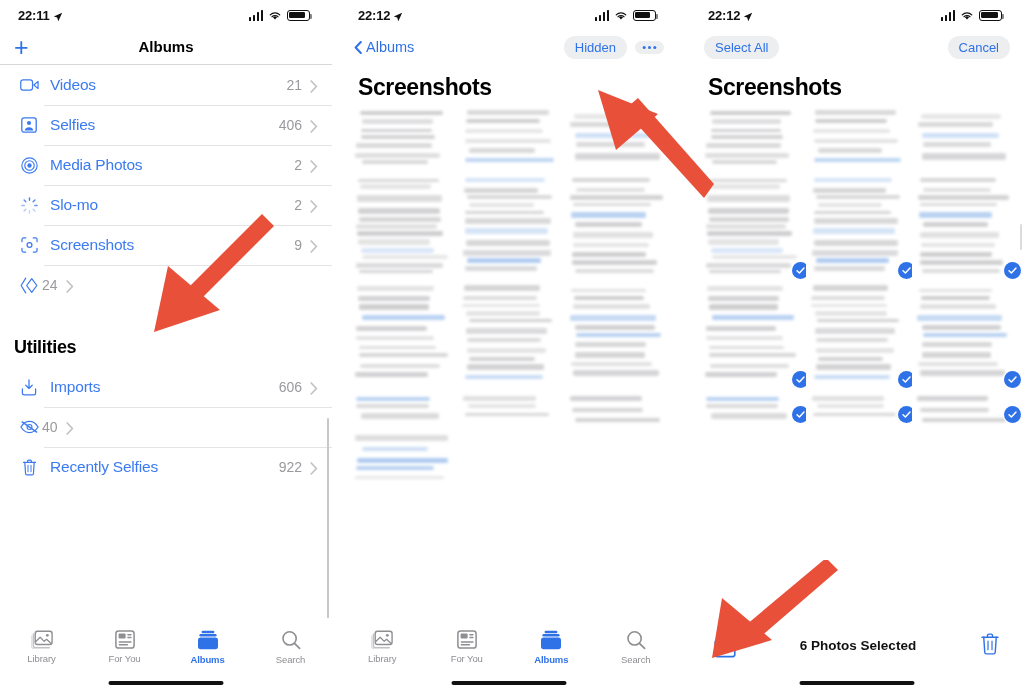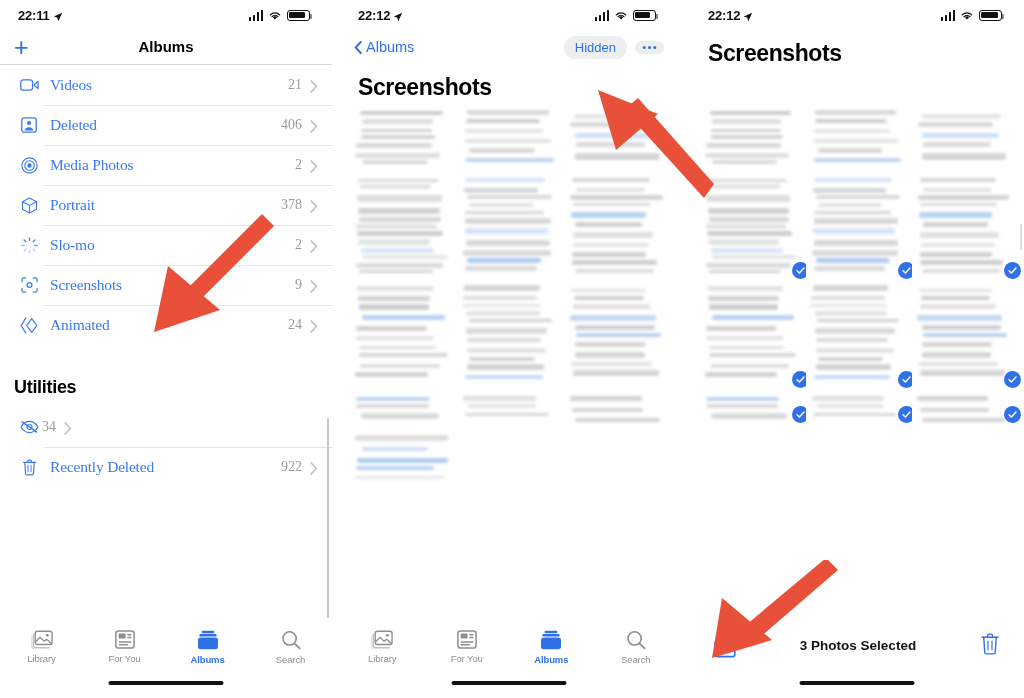--- a/index.html
+++ b/index.html
@@ -43,21 +43,21 @@
   .nav-title { font-size:15px; font-weight:bold; color:#000; }
   .nav-center-wrap { position:absolute; left:0; right:0; text-align:center; pointer-events:none; }
 
   .hairline { height:1px; background:#d8d8da; }
 
   
   .bigtitle { font-size:23px; font-weight:bold; color:#000; padding:10px 18px 8px; letter-spacing:-0.4px; }
 
   
   .sechead { font-size:18px; font-weight:bold; color:#000; padding:14px 14px 9px; letter-spacing:-0.3px; }
-  .row { display:flex; align-items:center; height:40px; padding:0 14px 0 16px; cursor:pointer; position:relative;font-family:Liberation Serif, serif;}
+  .row { display:flex; align-items:center; height:40px; padding:0 14px 0 16px; cursor:pointer; position:relative;}
   .row + .row::before { content:""; position:absolute; left:44px; right:0; top:0; height:1px; background:#e4e4e6;}
   .row .ic { width:26px; display:flex; justify-content:center; align-items:center; color:#3b7af0; }
   .row .lbl { flex:1; font-size:15.5px; color:#3b7af0; padding-left:8px; letter-spacing:-0.2px;}
   .row .cnt { font-size:14px; color:#9a9a9e; padding-right:8px; }
   .row .cv { width:8px; height:13px; }
   .listwrap { position:relative; }
   .scroll-track { position:absolute; right:3px; width:2.5px; background:#c8c8cc; border-radius:2px; }
 
   
   .grid { position:absolute; left:0; right:0; display:flex; flex-wrap:wrap; gap:4px; padding:0 10px; }
@@ -147,21 +147,21 @@
       </div>
 
       <div class="row">
         <span class="ic">
           <svg width="16" height="16" viewBox="0 0 16 16">
               <rect x="0.8" y="0.8" width="14.4" height="14.4" rx="2.2" stroke="#3b7af0" stroke-width="1.3" fill="none"></rect>
               <circle cx="8" cy="6" r="2.1" fill="#3b7af0"></circle>
               <path d="M3.6 13.4 a4.6 4.6 0 0 1 8.8 0 Z" fill="#3b7af0"></path>
             </svg>
         </span>
-        <span class="lbl">Deleted</span>
+        <span class="lbl">Selfies</span>
         <span class="cnt">406</span>
         <span class="cv"><svg viewBox="0 0 8 13">
               <path d="M1.2 1 L6.4 6.5 L1.2 12" stroke="#c2c2c6" stroke-width="1.7" fill="none" stroke-linecap="round" stroke-linejoin="round"></path>
             </svg></span>
       </div>
 
       <div class="row">
         <span class="ic">
           <svg width="17" height="17" viewBox="0 0 18 18">
               <circle cx="9" cy="9" r="8.1" stroke="#3b7af0" stroke-width="1.2" fill="none"></circle>
@@ -169,33 +169,20 @@
               <circle cx="9" cy="9" r="2.3" fill="#3b7af0"></circle>
             </svg>
         </span>
         <span class="lbl">Media Photos</span>
         <span class="cnt">2</span>
         <span class="cv"><svg viewBox="0 0 8 13">
               <path d="M1.2 1 L6.4 6.5 L1.2 12" stroke="#c2c2c6" stroke-width="1.7" fill="none" stroke-linecap="round" stroke-linejoin="round"></path>
             </svg></span>
       </div>
 
-      <div class="row">
-        <span class="ic">
-          <svg width="17" height="17" viewBox="0 0 18 18">
-              <path d="M9 1 L16.4 5 v8 L9 17 L1.6 13 V5 Z" stroke="#3b7af0" stroke-width="1.25" fill="none" stroke-linejoin="round"></path>
-              <path d="M1.6 5 L9 9 L16.4 5 M9 9 v8" stroke="#3b7af0" stroke-width="1.1" fill="none"></path>
-            </svg>
-        </span>
-        <span class="lbl">Portrait</span>
-        <span class="cnt">378</span>
-        <span class="cv"><svg viewBox="0 0 8 13">
-              <path d="M1.2 1 L6.4 6.5 L1.2 12" stroke="#c2c2c6" stroke-width="1.7" fill="none" stroke-linecap="round" stroke-linejoin="round"></path>
-            </svg></span>
-      </div>
 
       <div class="row">
         <span class="ic">
           <svg width="17" height="17" viewBox="0 0 18 18">
             <g stroke="#3b7af0" stroke-width="1.5" stroke-linecap="round">
               <path d="M9 0.9 v2.6" opacity=".95"></path>
                 <path d="M9 14.5 v2.6" opacity=".3"></path>
               <path d="M0.9 9 h2.6" opacity=".5"></path>
                 <path d="M14.5 9 h2.6" opacity=".75"></path>
               <path d="M3.3 3.3 l1.8 1.8" opacity=".85"></path>
@@ -231,53 +218,65 @@
             </svg></span>
       </div>
 
       <div class="row">
         <span class="ic">
           <svg width="18" height="17" viewBox="0 0 19 18">
               <path d="M6 1.2 L1.2 9 L6 16.8" stroke="#3b7af0" stroke-width="1.3" fill="none" stroke-linejoin="round" stroke-linecap="round"></path>
               <path d="M12.4 1.8 L17.8 9 L12.4 16.2 L7 9 Z" stroke="#3b7af0" stroke-width="1.3" fill="none" stroke-linejoin="round"></path>
             </svg>
         </span>
-        <span class="lbl">Animated</span>
         <span class="cnt">24</span>
         <span class="cv"><svg viewBox="0 0 8 13">
               <path d="M1.2 1 L6.4 6.5 L1.2 12" stroke="#c2c2c6" stroke-width="1.7" fill="none" stroke-linecap="round" stroke-linejoin="round"></path>
             </svg></span>
       </div>
 
       <div class="sechead" style="padding-top:32px">Utilities</div>
 
+      <div class="row">
+        <span class="ic">
+          <svg width="16" height="17" viewBox="0 0 16 18">
+              <path d="M8 1 v8.6 M4.6 6.6 L8 10 L11.4 6.6" stroke="#3b7af0" stroke-width="1.35" fill="none" stroke-linecap="round" stroke-linejoin="round"></path>
+              <path d="M1 10.6 v4.2 A2 2 0 0 0 3 16.8 h10 a2 2 0 0 0 2-2 v-4.2" stroke="#3b7af0" stroke-width="1.35" fill="none" stroke-linecap="round"></path>
+            </svg>
+        </span>
+        <span class="lbl">Imports</span>
+        <span class="cnt">606</span>
+        <span class="cv"><svg viewBox="0 0 8 13">
+              <path d="M1.2 1 L6.4 6.5 L1.2 12" stroke="#c2c2c6" stroke-width="1.7" fill="none" stroke-linecap="round" stroke-linejoin="round"></path>
+            </svg></span>
+      </div>
 
       <div class="row">
         <span class="ic">
           <svg width="19" height="14" viewBox="0 0 20 14">
               <path d="M1 7 C3.6 2.8 6.6 1.2 10 1.2 C13.4 1.2 16.4 2.8 19 7 C16.4 11.2 13.4 12.8 10 12.8 C6.6 12.8 3.6 11.2 1 7 Z" stroke="#3b7af0" stroke-width="1.3" fill="none"></path>
               <circle cx="10" cy="7" r="2.6" stroke="#3b7af0" stroke-width="1.2" fill="none"></circle>
               <path d="M2.2 1.6 L17.6 12.4" stroke="#3b7af0" stroke-width="1.45" stroke-linecap="round"></path>
             </svg>
         </span>
-        <span class="cnt">34</span>
+        <span class="cnt">40</span>
         <span class="cv"><svg viewBox="0 0 8 13">
               <path d="M1.2 1 L6.4 6.5 L1.2 12" stroke="#c2c2c6" stroke-width="1.7" fill="none" stroke-linecap="round" stroke-linejoin="round"></path>
             </svg></span>
       </div>
 
       <div class="row">
         <span class="ic">
           <svg width="15" height="17" viewBox="0 0 16 18">
               <path d="M1.6 3.6 h12.8 M6 3.6 V2.2 A1.1 1.1 0 0 1 7.1 1.1 h1.8 A1.1 1.1 0 0 1 10 2.2 V3.6" stroke="#3b7af0" stroke-width="1.3" fill="none" stroke-linecap="round"></path>
               <path d="M3 3.6 L3.8 15.6 A1.4 1.4 0 0 0 5.2 16.9 h5.6 a1.4 1.4 0 0 0 1.4 -1.3 L13 3.6" stroke="#3b7af0" stroke-width="1.3" fill="none" stroke-linecap="round"></path>
               <path d="M6.4 6.6 v7 M9.6 6.6 v7" stroke="#3b7af0" stroke-width="1.05" stroke-linecap="round"></path>
             </svg>
         </span>
-        <span class="lbl">Recently Deleted</span>
+        <span class="lbl">Recently Selfies</span>
         <span class="cnt">922</span>
         <span class="cv"><svg viewBox="0 0 8 13">
               <path d="M1.2 1 L6.4 6.5 L1.2 12" stroke="#c2c2c6" stroke-width="1.7" fill="none" stroke-linecap="round" stroke-linejoin="round"></path>
             </svg></span>
       </div>
     </div>
 
     <div class="scroll-track" style="top:418px; height:212px;"></div>
 
     <div class="tabbar">
@@ -618,20 +617,24 @@
           <path d="M8 10.6 L5.6 8 a3.4 3.4 0 0 1 4.8 0 Z" fill="#111"></path>
           <path d="M2.6 5.3 a7.6 7.6 0 0 1 10.8 0" stroke="#111" stroke-width="1.5" fill="none" stroke-linecap="round"></path>
           <path d="M4.6 7.4 a4.8 4.8 0 0 1 6.8 0" stroke="#111" stroke-width="1.4" fill="none" stroke-linecap="round"></path>
         </svg>
         <span class="batt">
             <span style="width:92%"></span>
           </span>
       </div>
     </div>
 
+    <div class="navbar">
+      <div class="pill">Select All</div>
+      <div class="pill">Cancel</div>
+    </div>
 
     <div class="bigtitle">Screenshots</div>
 
     <div class="grid" id="grid3" style="top:106px;">
         <div class="cellwrap">
           <div class="cell" style="height: 62px;">
             <div class="shot">
               <div class="ln" style="top: 4.8686px; left: 9.60749px; right: 10.5721px; height: 4.34357px; opacity: 0.93;"></div>
               <div class="ln" style="top: 13.3485px; left: 11.6504px; right: 20.8292px; height: 4.68988px; opacity: 0.63;"></div>
               <div class="ln" style="top: 23.0922px; left: 11.2952px; right: 21.1048px; height: 3.05934px; opacity: 0.88;"></div>
@@ -842,21 +845,21 @@
 
     <div class="scroll-track" style="top:224px; height:26px; right:2px; background:#dcdcde;"></div>
 
     <div class="selbar">
       <div style="cursor:pointer;">
         <svg width="22" height="26" viewBox="0 0 22 26">
           <path d="M11 1.4 V15.4 M6.4 5.8 L11 1.2 L15.6 5.8" stroke="#2f72e8" stroke-width="1.6" fill="none" stroke-linecap="round" stroke-linejoin="round"></path>
           <path d="M5.4 8.6 H3.2 A2 2 0 0 0 1.2 10.6 v12 A2 2 0 0 0 3.2 24.6 h15.6 a2 2 0 0 0 2 -2 v-12 a2 2 0 0 0 -2 -2 H16.6" stroke="#2f72e8" stroke-width="1.6" fill="none" stroke-linecap="round"></path>
         </svg>
       </div>
-      <div class="cnt">3 Photos Selected</div>
+      <div class="cnt">6 Photos Selected</div>
       <div style="cursor:pointer;">
         <svg width="20" height="24" viewBox="0 0 16 18">
           <path d="M1.6 3.6 h12.8 M6 3.6 V2.2 A1.1 1.1 0 0 1 7.1 1.1 h1.8 A1.1 1.1 0 0 1 10 2.2 V3.6" stroke="#2f72e8" stroke-width="1.15" fill="none" stroke-linecap="round"></path>
           <path d="M3 3.6 L3.8 15.6 A1.4 1.4 0 0 0 5.2 16.9 h5.6 a1.4 1.4 0 0 0 1.4 -1.3 L13 3.6" stroke="#2f72e8" stroke-width="1.15" fill="none" stroke-linecap="round"></path>
           <path d="M6.4 6.6 v7 M9.6 6.6 v7" stroke="#2f72e8" stroke-width="0.95" stroke-linecap="round"></path>
         </svg>
       </div>
       <div class="homebar"></div>
     </div>
   </div>

